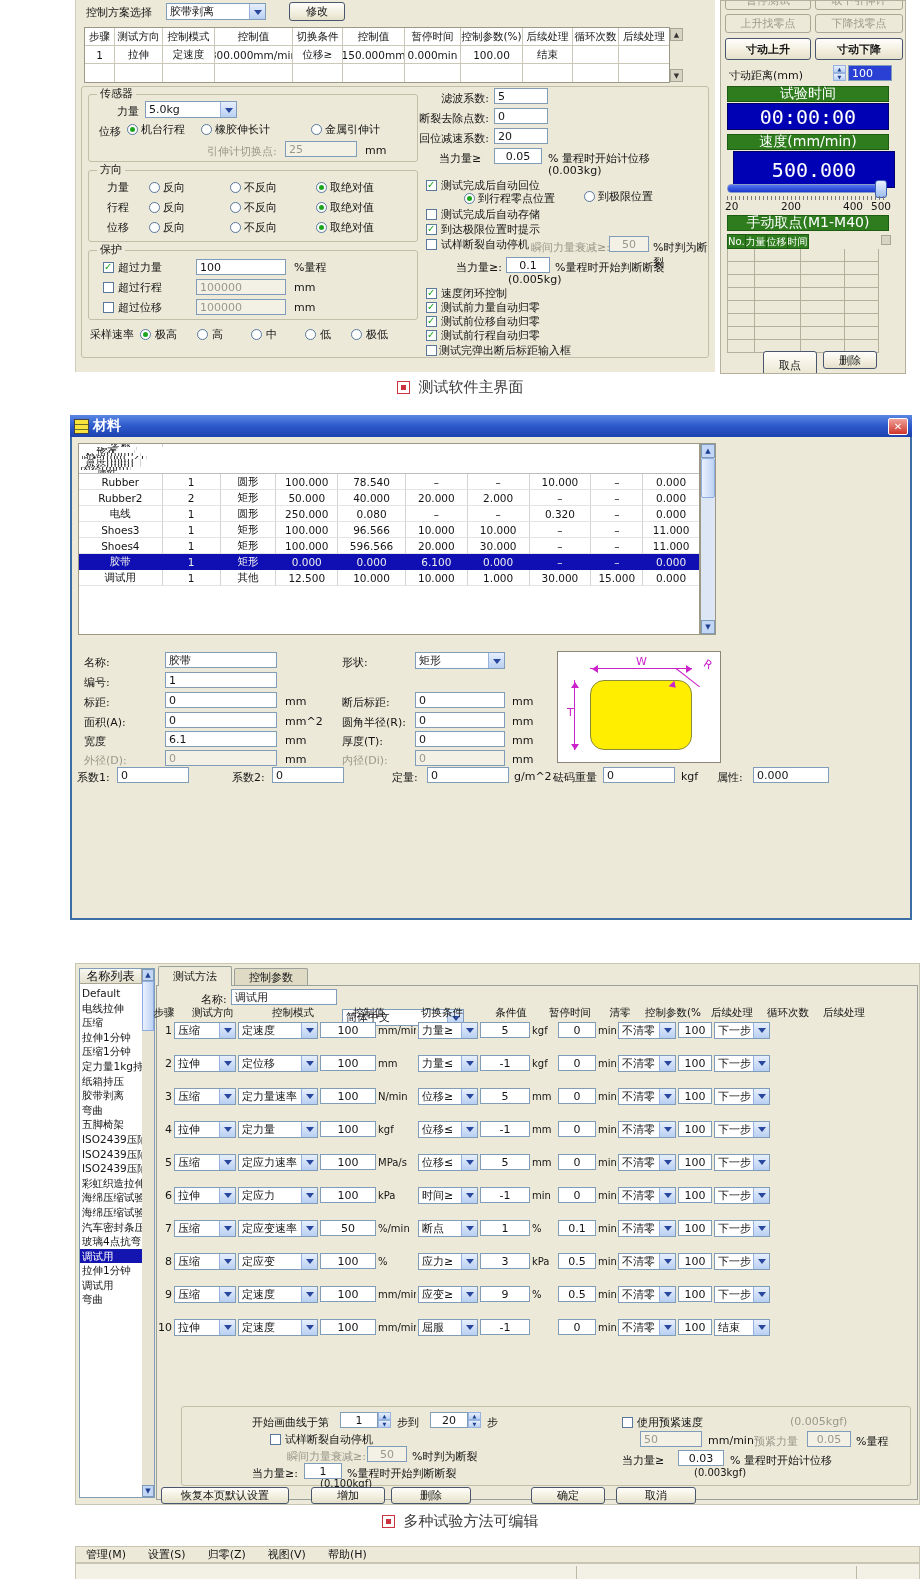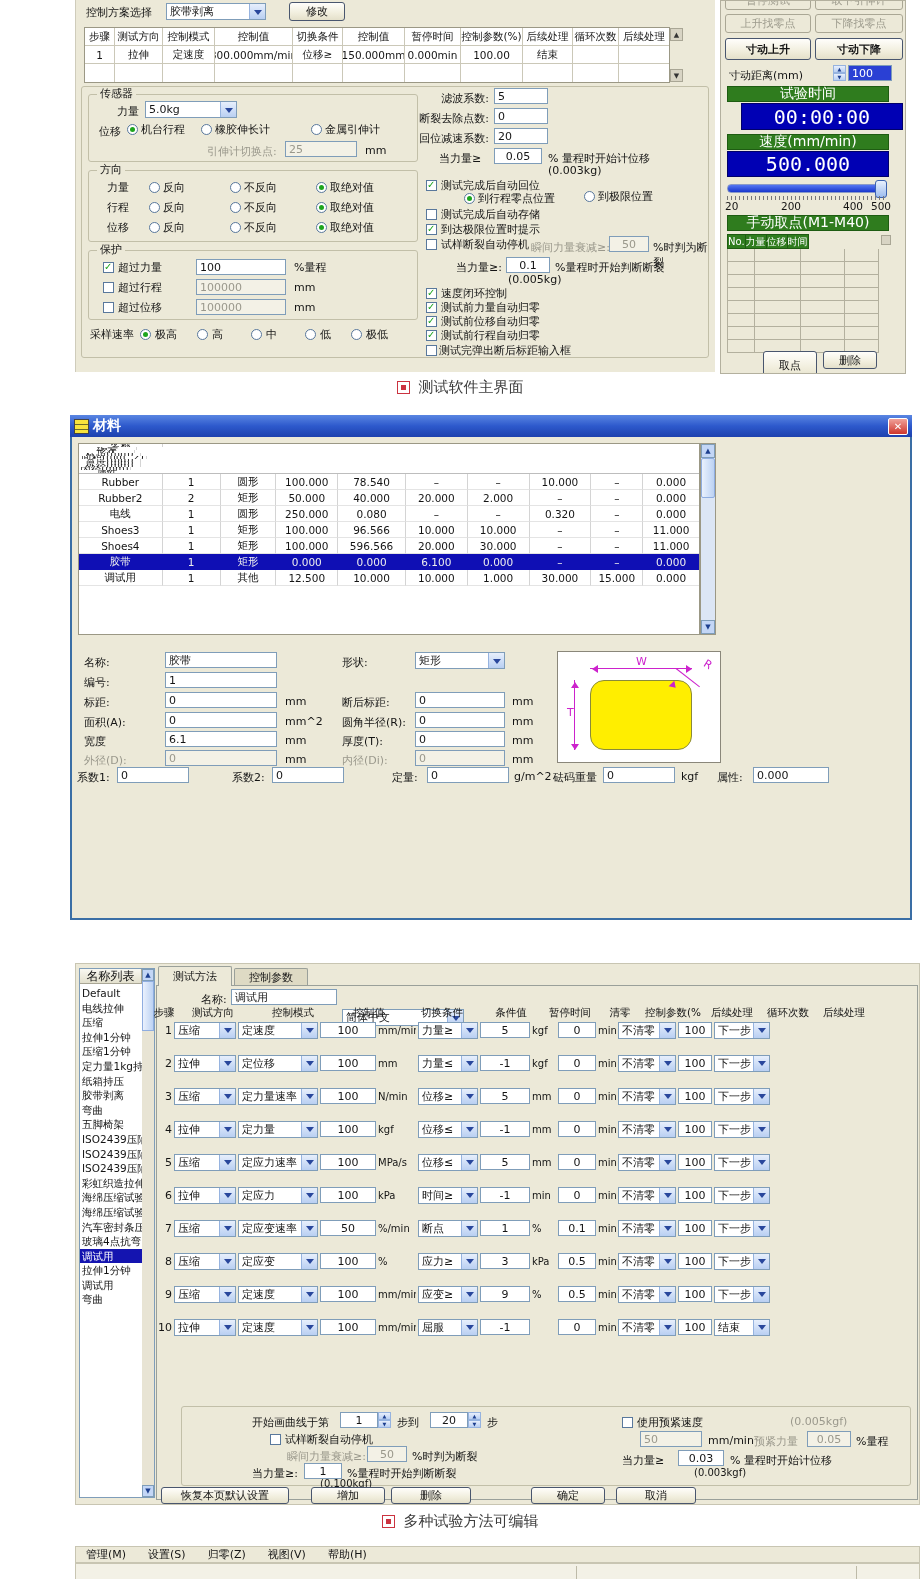--- a/index.html
+++ b/index.html
@@ -336,23 +336,23 @@
     <div class="ab btn" style="left:94px;top:37px;width:88px;height:22px;font-weight:700">寸动下降</div>
 
     <span class="ab" style="left:8px;top:67px">寸动距离(mm)</span>
     <div class="ab spin" style="left:112px;top:64px">
         <i>▲</i>
         <i>▼</i>
       </div>
     <div class="ab" style="left:127px;top:64px;width:44px;height:16px;background:#2a40d4;color:#fff;display:flex;align-items:center;padding-left:3px;border:1px solid #7f9db9">100</div>
 
     <div class="ab gh" style="left:6px;top:85px;width:162px;height:16px">试验时间</div>
-    <div class="ab bd" style="left:20px;top:102px;width:162px;height:27px">00:00:00</div>
+    <div class="ab bd" style="left:6px;top:102px;width:162px;height:27px">00:00:00</div>
     <div class="ab gh" style="left:6px;top:133px;width:162px;height:16px">速度(mm/min)</div>
-    <div class="ab bd" style="left:6px;top:150px;width:162px;height:26px">500.000</div>
+    <div class="ab bd" style="left:12px;top:150px;width:162px;height:37px">500.000</div>
 
     <div class="ab" style="left:6px;top:183px;width:160px;height:9px;border-radius:4px;background:linear-gradient(180deg,#5577f2,#1836cc);border:1px solid #8a9ac8"></div>
     <div class="ab" style="left:154px;top:179px;width:12px;height:18px;border-radius:3px;background:linear-gradient(180deg,#e9f1fd,#9dbcee);border:1px solid #3b62b0"></div>
     <div class="ab" style="left:6px;top:195px;width:160px;height:4px;background:repeating-linear-gradient(90deg,#777 0 1px,transparent 1px 4px)"></div>
     <div class="ab" style="left:4px;top:199px;width:166px;height:12px;font-size:10.5px">
       <span class="ab" style="left:0">20</span>
       <span class="ab" style="left:56px">200</span>
       <span class="ab" style="left:118px">400</span>
       <span class="ab" style="left:146px">500</span>
     </div>

